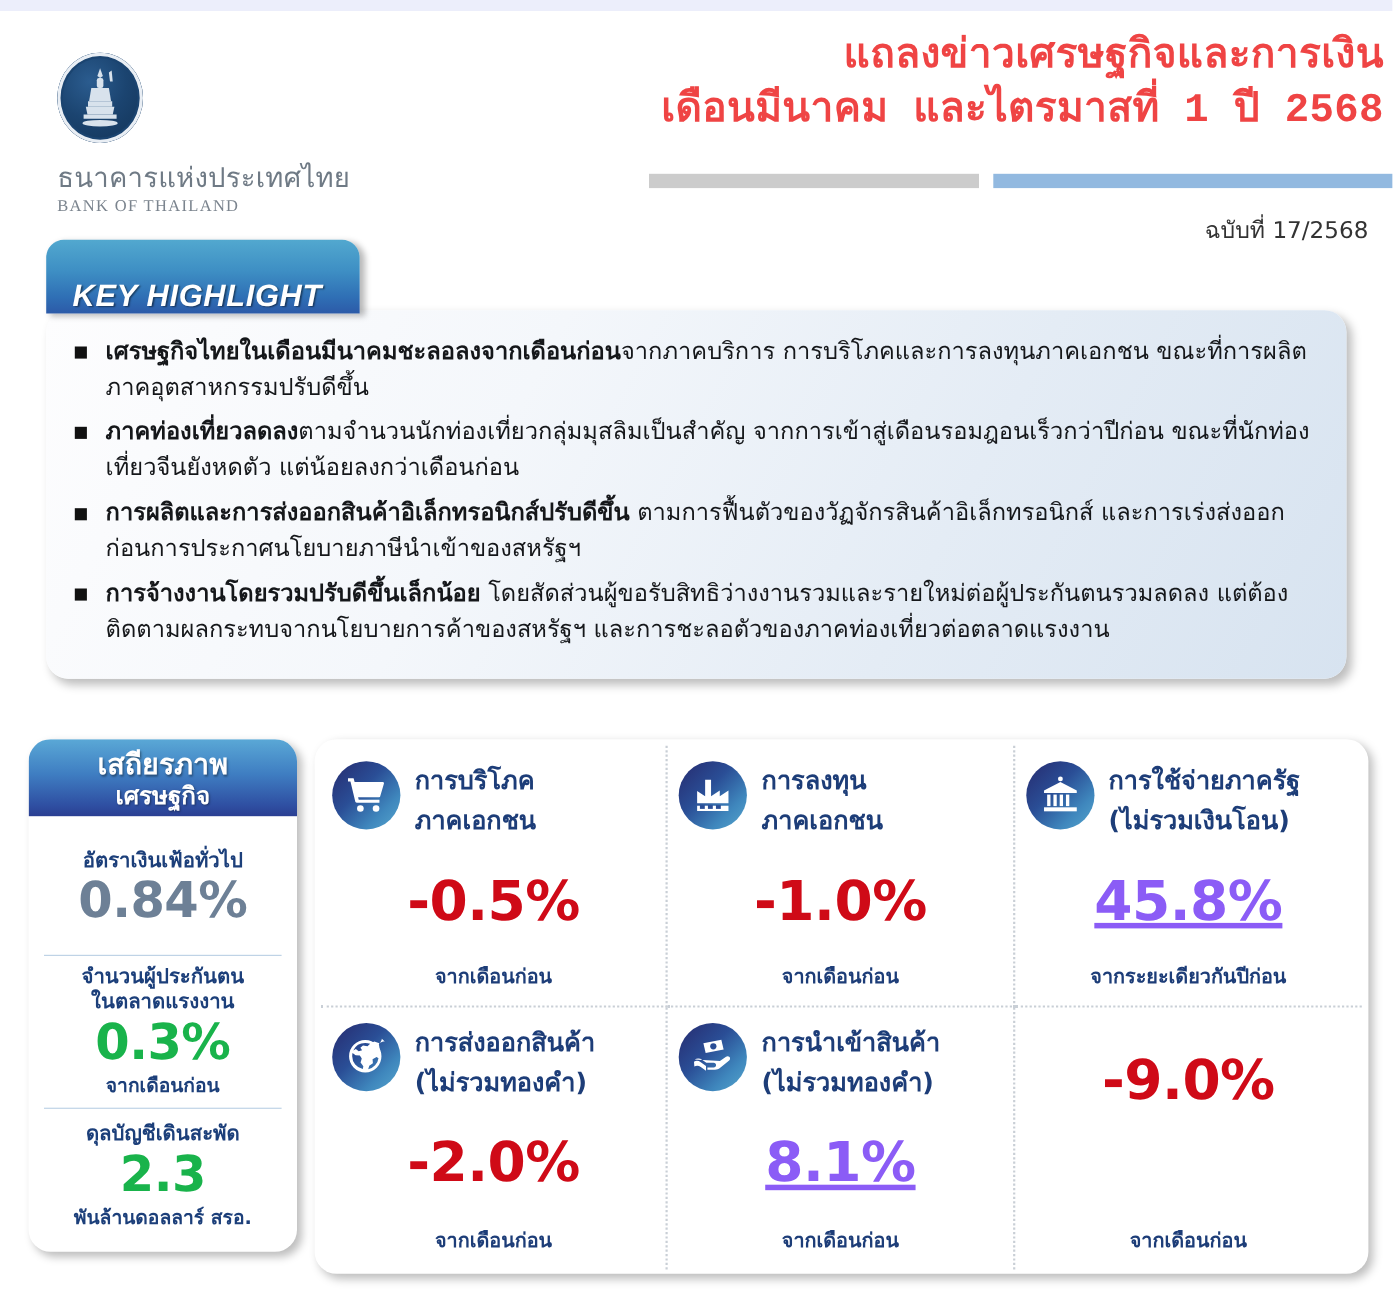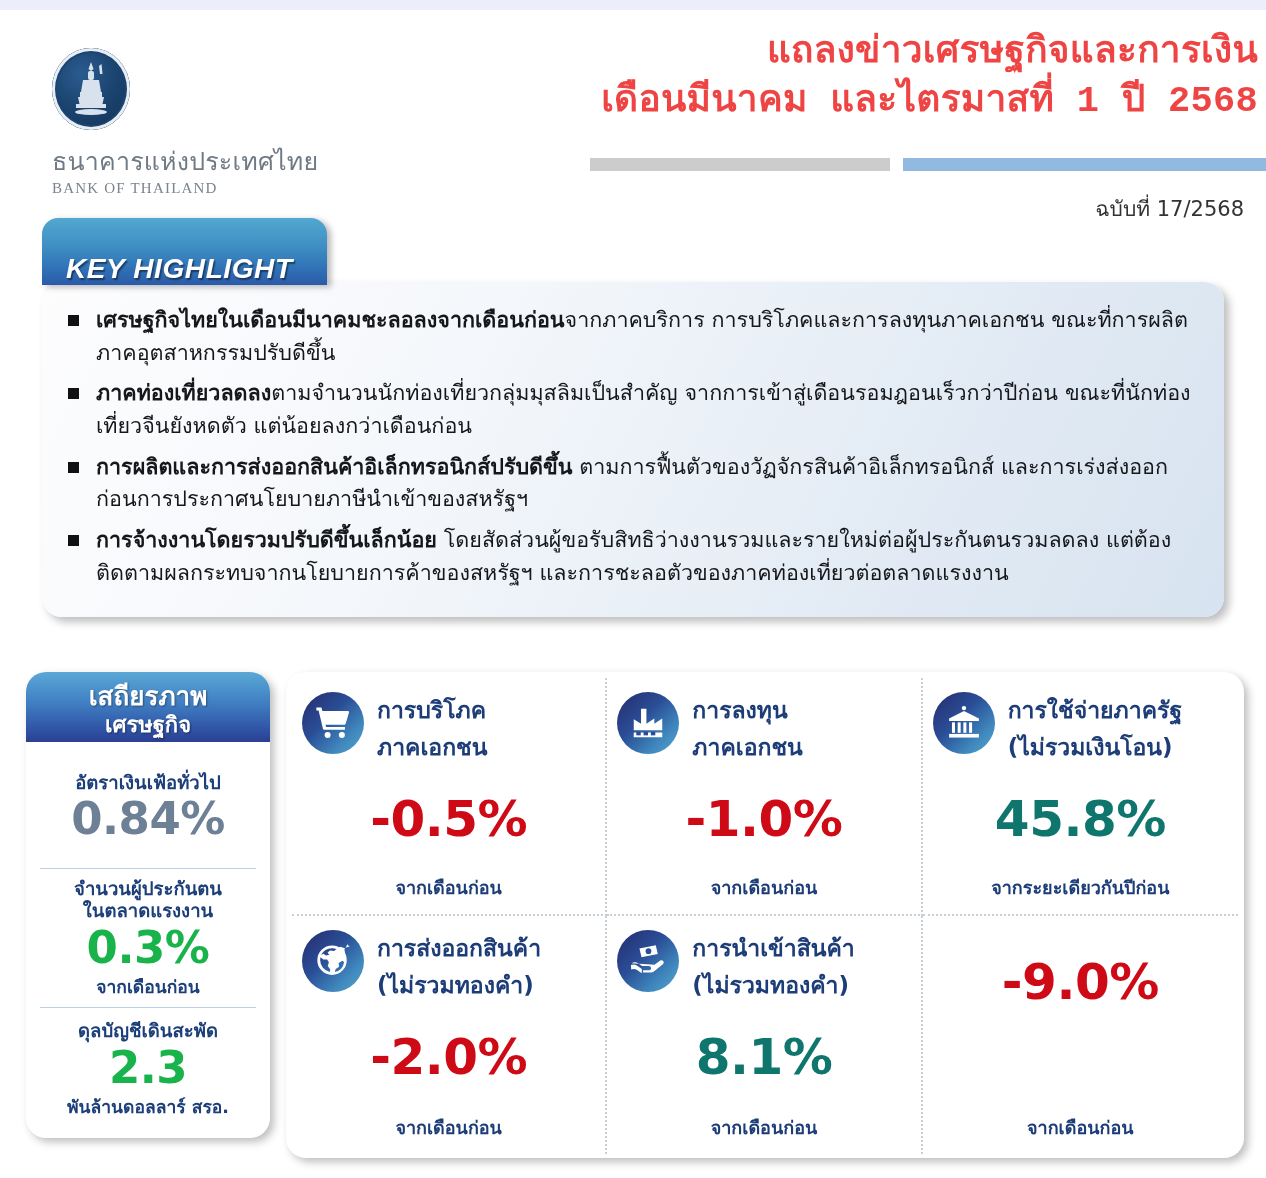--- a/index.html
+++ b/index.html
@@ -286,21 +286,21 @@
 
   .metric-value {
     text-align: center;
     font-size: 50px;
     font-weight: bold;
     letter-spacing: -.5px;
     margin-top: 23px;
     font-family: "DejaVu Sans", "Liberation Sans", sans-serif;
   }
   .metric-value.red   { color: #cf0a17; }
-  .metric-value.green { color: #0f766e; }
+  .metric-value.green { color: #8b5cf6; text-decoration: underline; }
 
   .metric-note {
     text-align: center;
     font-size: 18px;
     font-weight: bold;
     color: #1d3d78;
     margin-top: auto;
     padding-bottom: 4px;
     font-family: "DejaVu Sans", "Liberation Sans", sans-serif;
   }

